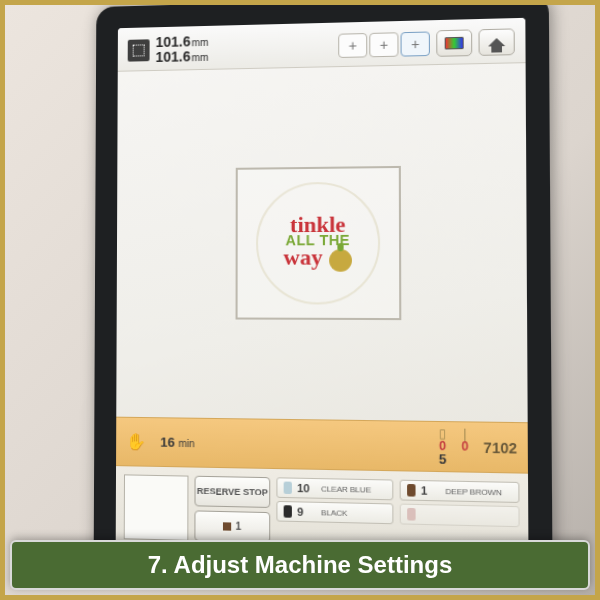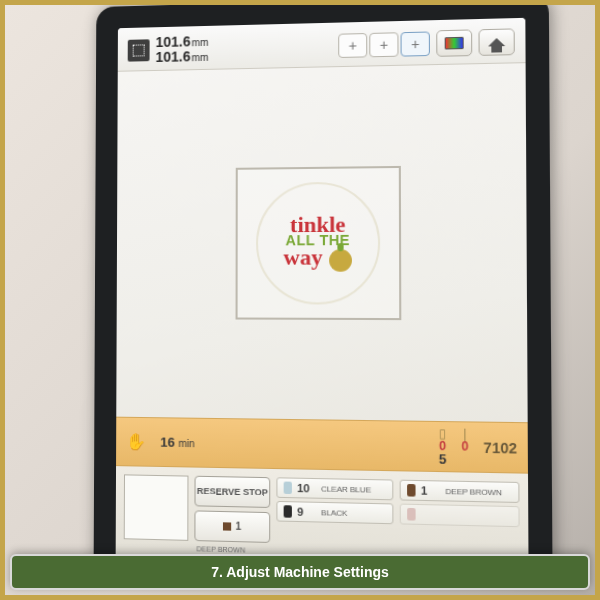--- a/index.html
+++ b/index.html
@@ -134,24 +134,24 @@
     display:flex;align-items:center;gap:5px;
     background:linear-gradient(#fbfbf9,#ecebe4);
     border:1px solid #c2bfb5;border-radius:3px;
     padding:3px 6px;font-size:9px;
   }
   .spool{width:8px;height:12px;border-radius:2px;}
   .tnum{font-weight:bold;font-size:11px;color:#444;width:18px;}
   .tname{color:#666;font-size:8px;letter-spacing:-0.2px;}
   .caption {
     position:absolute; left:5px; right:5px; bottom:5px;
-    height:36px; background:#4a6b33;
+    height:50px; background:#4a6b33;
     border:2px solid #d9d9d9; border-radius:6px;
     display:flex;align-items:center;justify-content:center;
-    color:#fff; font-size:14px; font-weight:bold;
+    color:#fff; font-size:24px; font-weight:bold;
     box-shadow:0 -2px 8px rgba(0,0,0,0.3);
   }
   .watermark{
     position:absolute;top:50%;left:50%;transform:translate(-50%,-50%);
     width:120px;height:120px;border:2px solid rgba(180,160,90,0.18);border-radius:50%;
     pointer-events:none;
   }
 </style>
 </head>
 <body>

